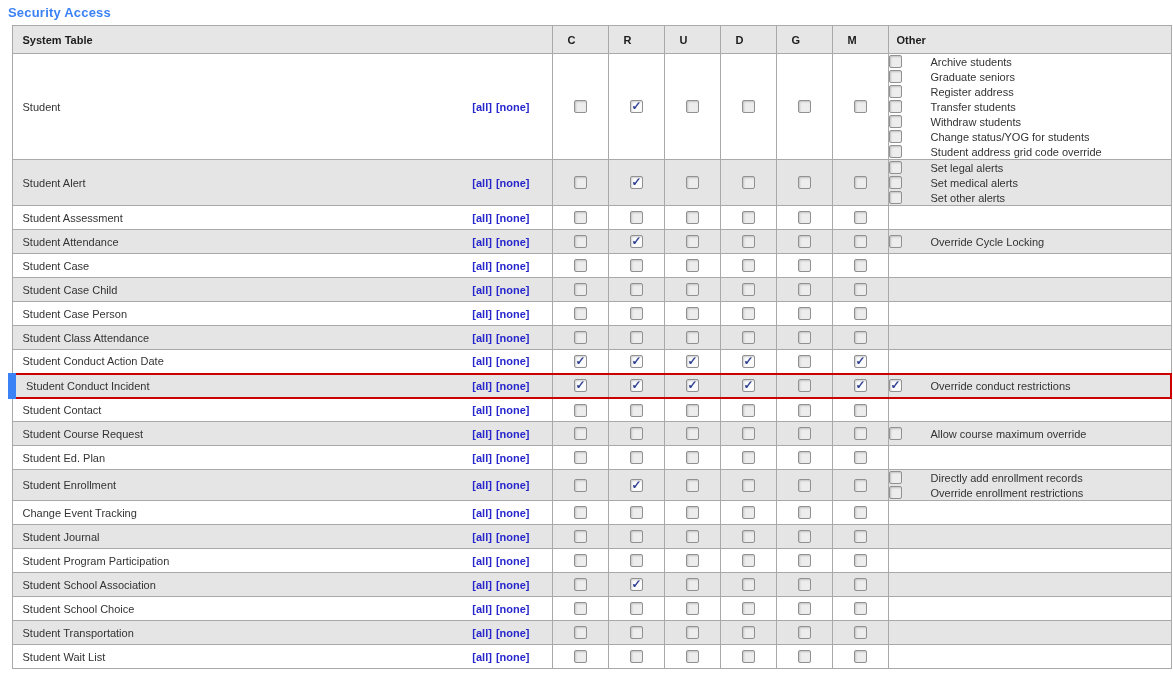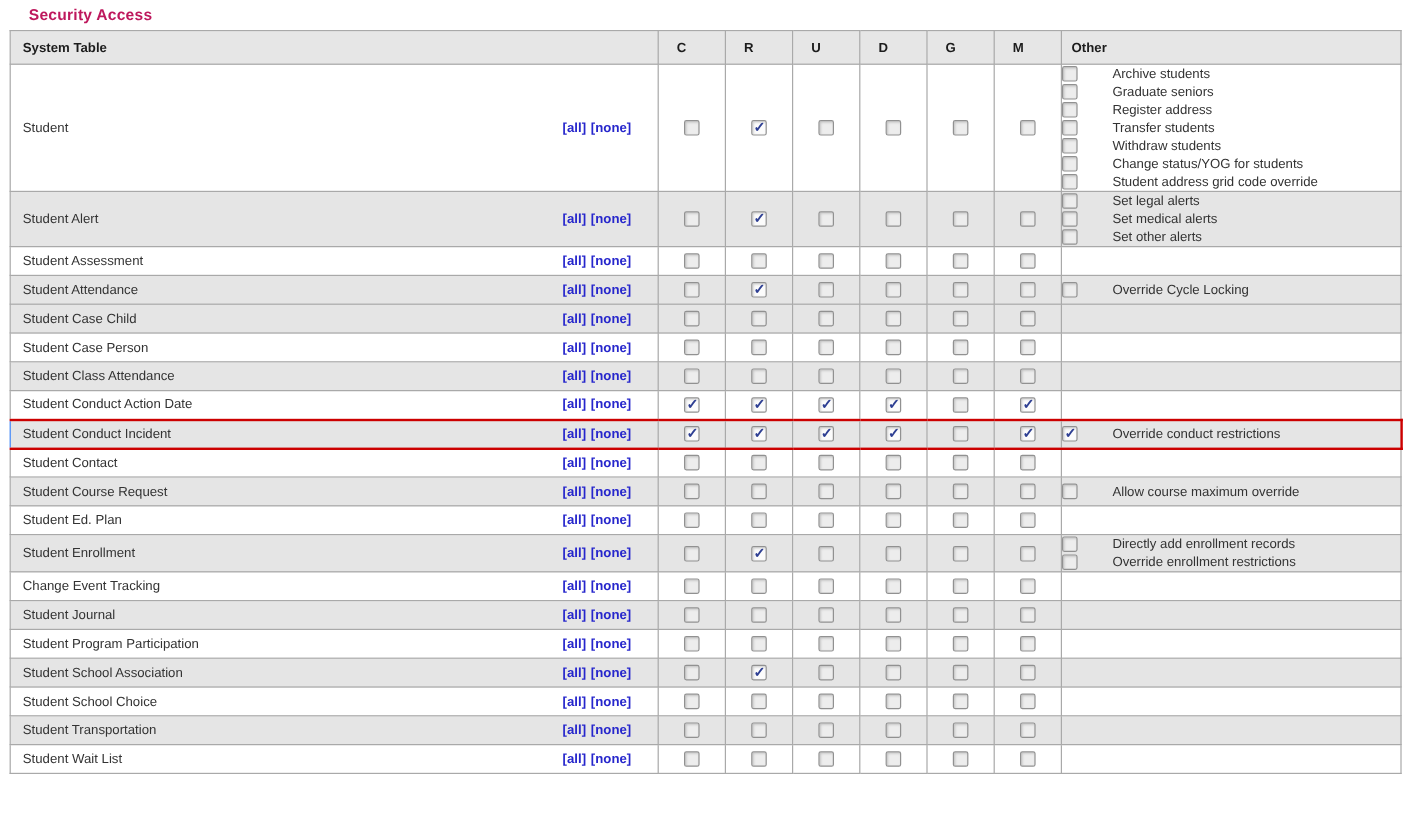--- a/index.html
+++ b/index.html
@@ -7,22 +7,22 @@
   body {
     width:1173px; height:698px; overflow:hidden;
     background:#ffffff;
     font-family:"Liberation Sans", sans-serif;
     font-size:11px; color:#333;
   }
   .page { position:relative; padding:3px 6px 0 8px; }
 
   
   .page-title {
-    font-size:13px; font-weight:bold; color:#be185d;
-    margin:2px 0 5px 16px; letter-spacing:0.2px;
+    font-size:13px; font-weight:bold; color:#3b82f6;
+    margin:2px 0 5px 0; letter-spacing:0.2px;
   }
   .category-box {
     position:absolute; top:1px; right:2px;
     border:2px solid #cc0000; background:#fff;
     display:flex; align-items:center; gap:5px;
     padding:1px 2px 1px 4px; height:21px;
   }
   .category-box .cat-label { color:#222; }
   .category-select {
     width:180px; height:15px; background:#ffffff;
@@ -76,21 +76,21 @@
     color:#2e3f93; font-size:12px; font-weight:bold;
   }
 
   .other-cell { padding:2px 0 2px 4px; }
   .other-line { display:flex; align-items:center; height:15px; }
   .other-line .cb { margin-right:29px; flex:0 0 13px; }
   .other-line .olabel { color:#333; white-space:nowrap; }
 
   
   tr.hl td { border-top:2px solid #cc0000; border-bottom:2px solid #cc0000; }
-  tr.hl td:first-child { border-left:1px solid #3b82f6; }
+  tr.hl td:first-child { border-left:8px solid #3b82f6; }
   tr.hl td:last-child { border-right:2px solid #cc0000; }
 
   
   .actions { margin:5px 0 0 18px; display:flex; gap:16px; }
   .btn {
     display:flex; align-items:center; gap:5px;
     background:linear-gradient(#a0a0a0,#7c7c7c);
     border:1px solid #6b6b6b; border-radius:10px;
     color:#ffffff; font-weight:bold; font-size:11px;
     font-family:"Liberation Sans", sans-serif;
@@ -231,20 +231,35 @@
           <td class="perm-cell"><span class="cb"></span></td>
           <td class="perm-cell"><span class="cb"></span></td>
           <td class="perm-cell"><span class="cb"></span></td>
           <td class="other-cell">
             <div class="other-line">
               <span class="cb"></span>
               <span class="olabel">Override Cycle Locking</span>
             </div>
           </td>
         </tr>
+        <tr>
+          <td class="name-cell">
+            <div class="ncell">
+              <span>Student Case</span>
+              <span class="links"><span class="link">[all]</span><span class="link">[none]</span></span>
+            </div>
+          </td>
+          <td class="perm-cell"><span class="cb"></span></td>
+          <td class="perm-cell"><span class="cb"></span></td>
+          <td class="perm-cell"><span class="cb"></span></td>
+          <td class="perm-cell"><span class="cb"></span></td>
+          <td class="perm-cell"><span class="cb"></span></td>
+          <td class="perm-cell"><span class="cb"></span></td>
+          <td class="other-cell"></td>
+        </tr>
         <tr class="alt">
           <td class="name-cell">
             <div class="ncell">
               <span>Student Case Child</span>
               <span class="links"><span class="link">[all]</span><span class="link">[none]</span></span>
             </div>
           </td>
           <td class="perm-cell"><span class="cb"></span></td>
           <td class="perm-cell"><span class="cb"></span></td>
           <td class="perm-cell"><span class="cb"></span></td>

